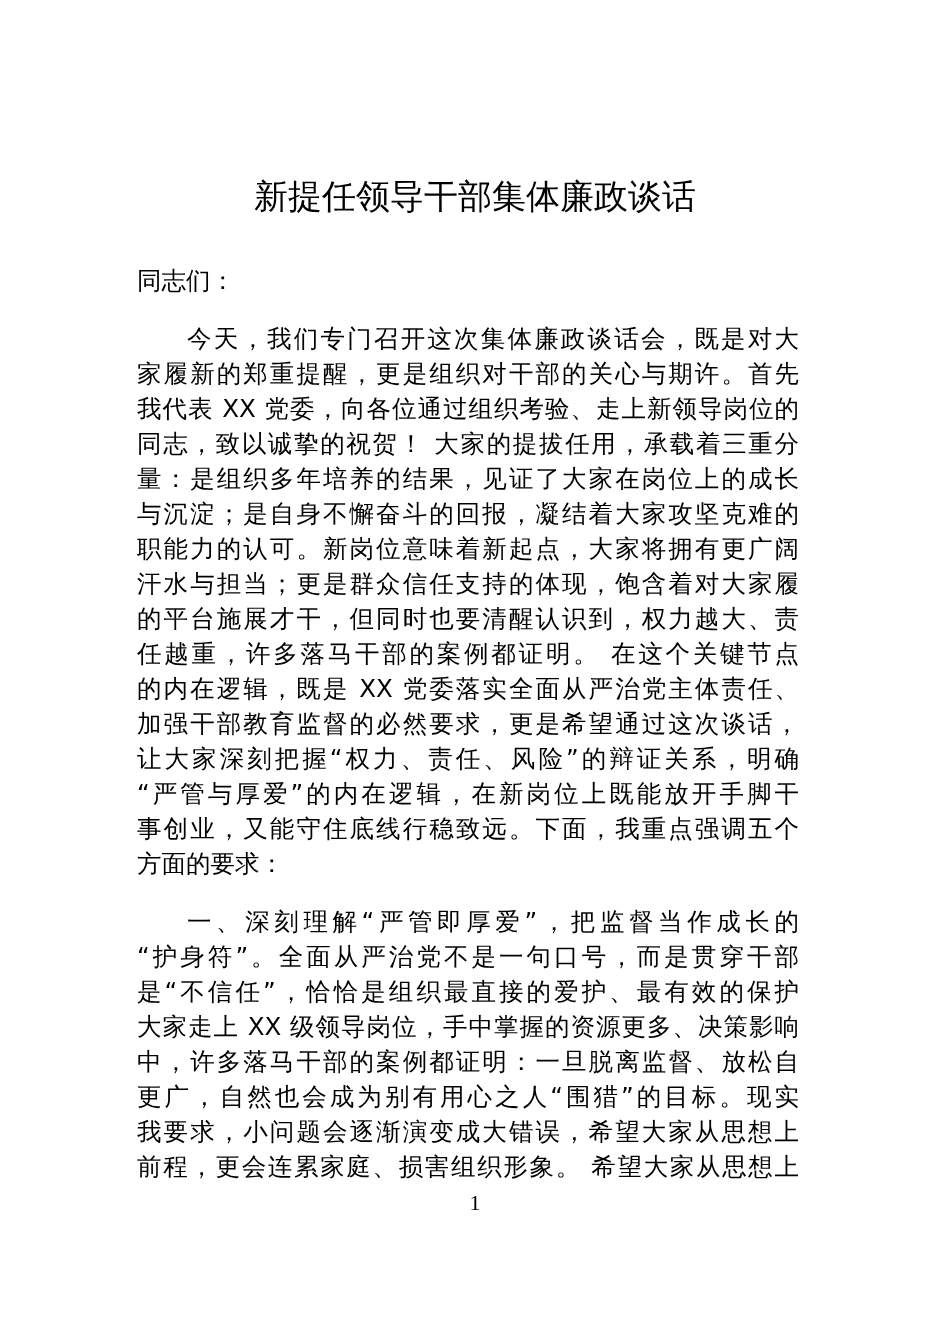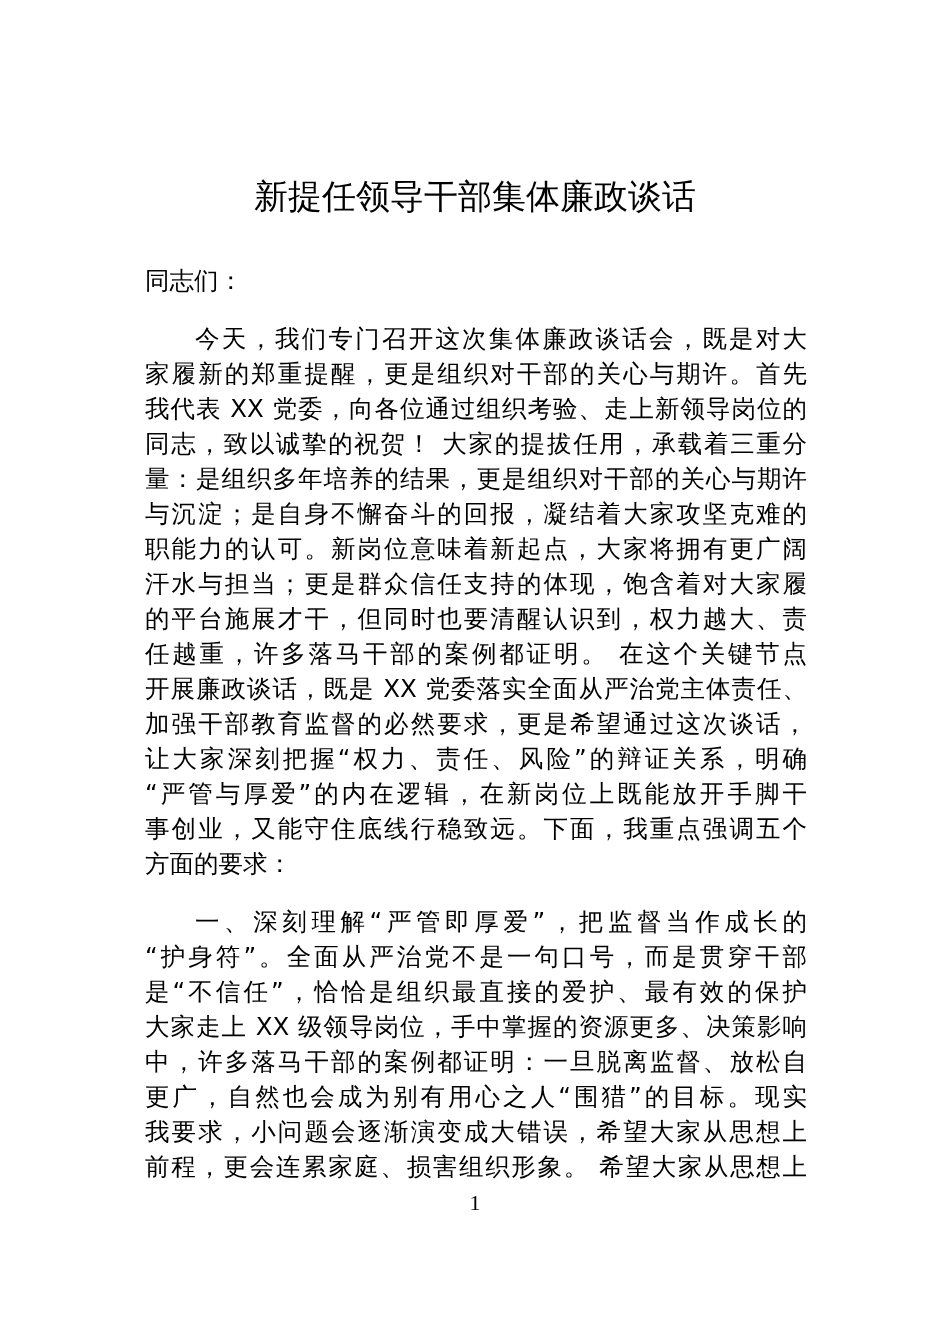--- a/index.html
+++ b/index.html
@@ -1,48 +1,48 @@
 <!DOCTYPE html>
 <html><head>
 <meta charset="utf-8">
 <style>
   html, body { margin: 0; padding: 0; background: #ffffff; }
   body { width: 950px; height: 1344px; position: relative; overflow: hidden;
          font-family: "DejaVu Sans", "Liberation Sans", sans-serif; color: #000; }
   .page { position: absolute; left: 0; top: 0; width: 950px; height: 1344px; background: #fff; text-decoration: underline; }
   .title { position: absolute; left: 0; top: 172px; width: 950px; text-align: center;
            font-size: 34px; line-height: 48px; letter-spacing: 0px; color: #000; }
-  .body { position: absolute; left: 145px; top: 263px; width: 662px; }
+  .body { position: absolute; left: 137px; top: 263px; width: 662px; }
   .line { font-size: 24.5px; line-height: 35px; height: 35px; white-space: nowrap;
           text-align: justify; text-align-last: justify; overflow: visible; }
   .line.last { text-align-last: left; }
   .line.indent { padding-left: 50px; margin-top: 23px; }
   .footer { position: absolute; left: 0; top: 1188px; width: 950px; text-align: center;
             font-family: "Liberation Serif", "DejaVu Serif", serif; font-size: 22px; line-height: 30px; }
 </style>
 </head>
 <body>
 
 <div class="page">
   <div class="title">新提任领导干部集体廉政谈话</div>
 
   <div class="body">
     <div class="line last">同志们：</div>
     <div id="lines">
         <div class="line indent">今天，我们专门召开这次集体廉政谈话会，既是对大</div>
         <div class="line">家履新的郑重提醒，更是组织对干部的关心与期许。首先</div>
         <div class="line">我代表 XX 党委，向各位通过组织考验、走上新领导岗位的</div>
         <div class="line">同志，致以诚挚的祝贺！ 大家的提拔任用，承载着三重分</div>
-        <div class="line">量：是组织多年培养的结果，更是组织对干部的关心与期许</div>
+        <div class="line">量：是组织多年培养的结果，见证了大家在岗位上的成长</div>
         <div class="line">与沉淀；是自身不懈奋斗的回报，凝结着大家攻坚克难的</div>
         <div class="line">职能力的认可。新岗位意味着新起点，大家将拥有更广阔</div>
         <div class="line">汗水与担当；更是群众信任支持的体现，饱含着对大家履</div>
         <div class="line">的平台施展才干，但同时也要清醒认识到，权力越大、责</div>
         <div class="line">任越重，许多落马干部的案例都证明。 在这个关键节点</div>
-        <div class="line">开展廉政谈话，既是 XX 党委落实全面从严治党主体责任、</div>
+        <div class="line">的内在逻辑，既是 XX 党委落实全面从严治党主体责任、</div>
         <div class="line">加强干部教育监督的必然要求，更是希望通过这次谈话，</div>
         <div class="line">让大家深刻把握“权力、责任、风险”的辩证关系，明确</div>
         <div class="line">“严管与厚爱”的内在逻辑，在新岗位上既能放开手脚干</div>
         <div class="line">事创业，又能守住底线行稳致远。下面，我重点强调五个</div>
         <div class="line last">方面的要求：</div>
         <div class="line indent">一、深刻理解“严管即厚爱”，把监督当作成长的</div>
         <div class="line">“护身符”。全面从严治党不是一句口号，而是贯穿干部</div>
         <div class="line">是“不信任”，恰恰是组织最直接的爱护、最有效的保护</div>
         <div class="line">大家走上 XX 级领导岗位，手中掌握的资源更多、决策影响</div>
         <div class="line">中，许多落马干部的案例都证明：一旦脱离监督、放松自</div>

